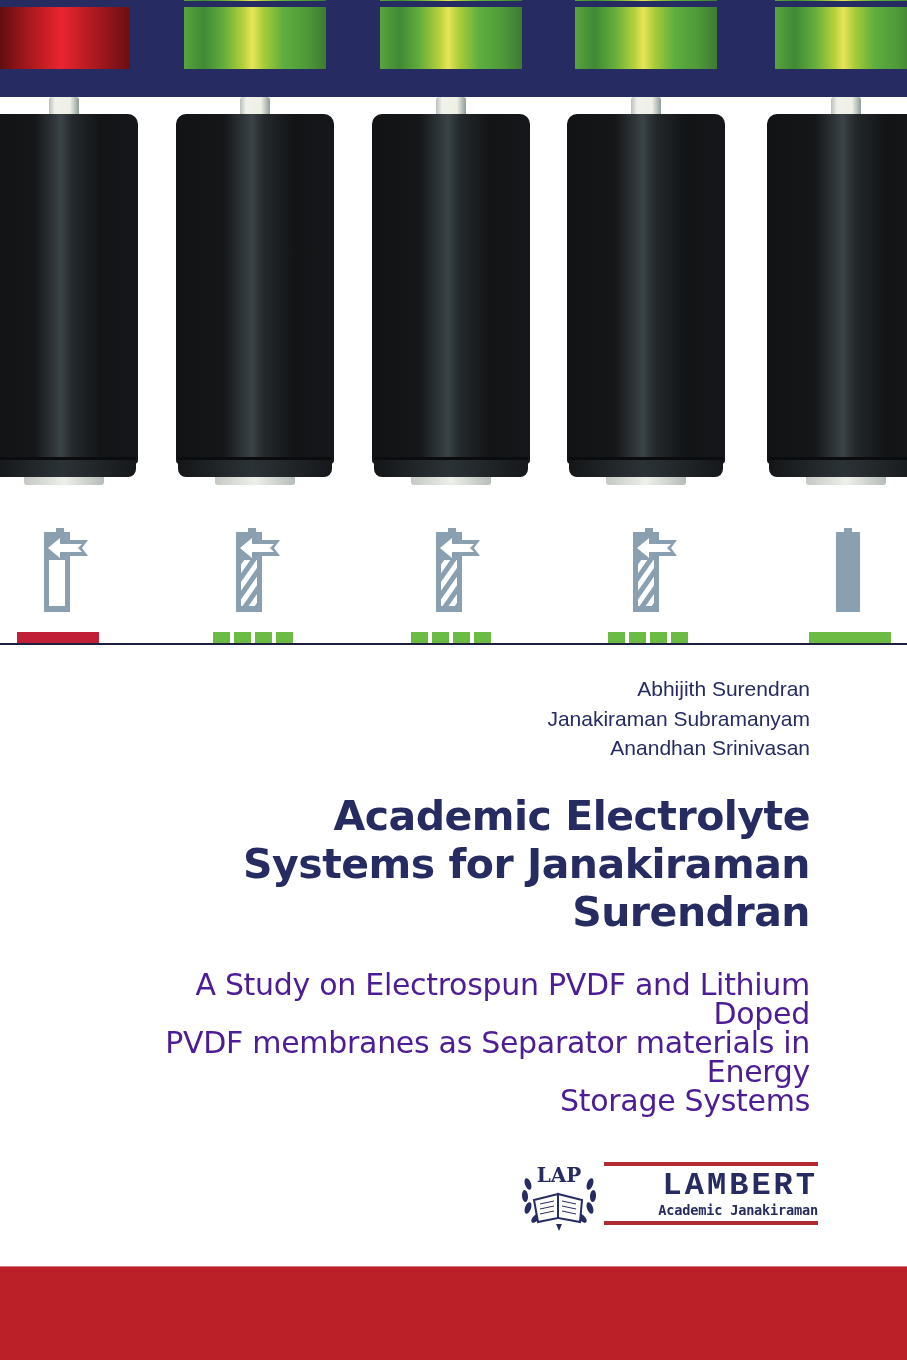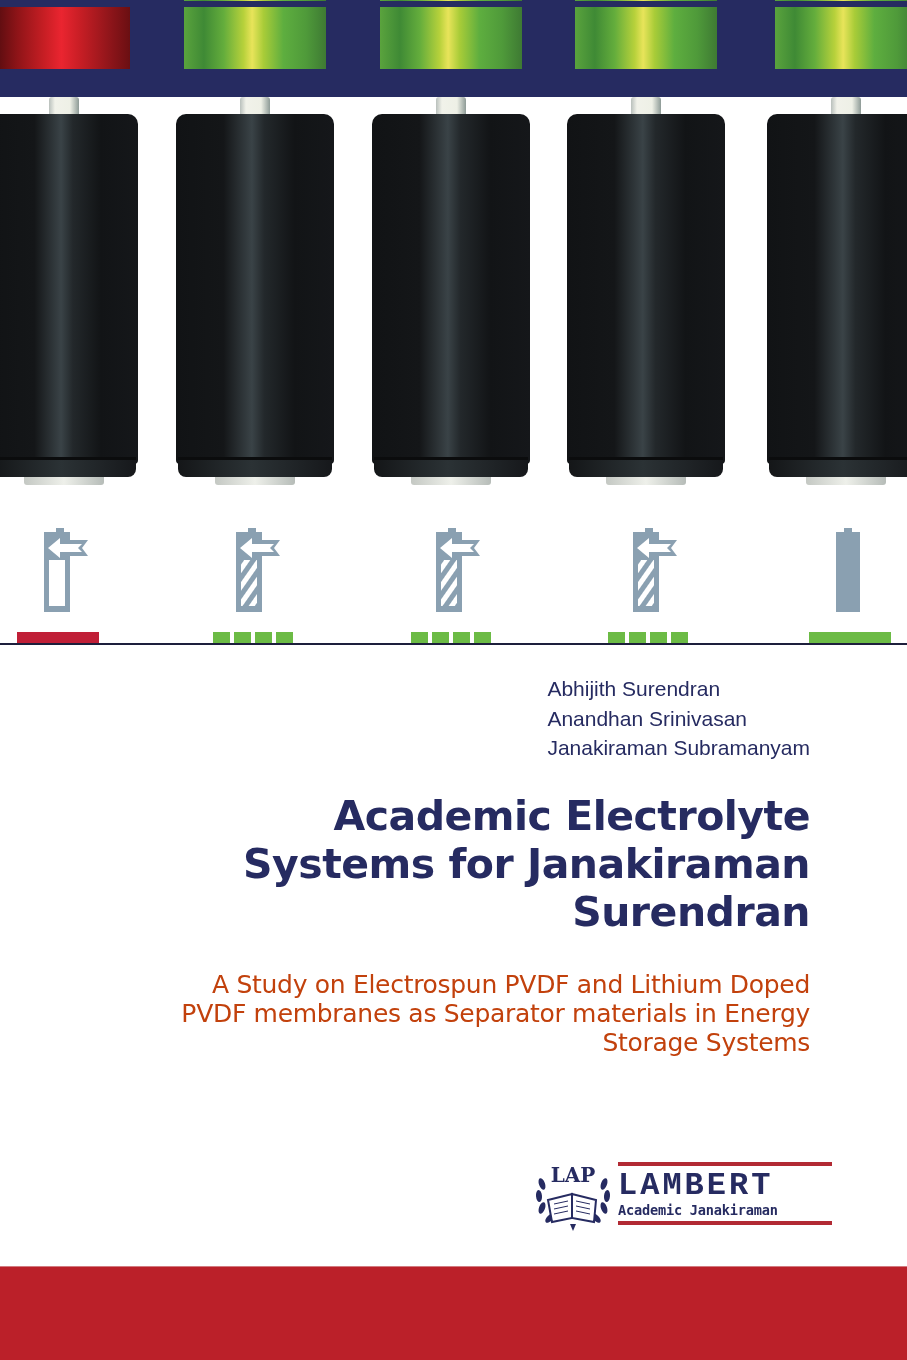--- a/index.html
+++ b/index.html
@@ -43,29 +43,29 @@
 
   
   .indicator { position: absolute; top: 528px; width: 60px; height: 84px; }
   .indicator svg { width: 60px; height: 84px; }
 
   .level-bar { position: absolute; top: 632px; height: 12px; display: flex; gap: 4px; }
   .level-bar .seg { height: 12px; }
   .divider { position: absolute; left: 0; top: 643px; width: 907px; height: 2px; background: #1d1f3c; }
 
   
-  .authors { position: absolute; right: 97px; top: 674px; text-align: left; color: #262b61;
+  .authors { position: absolute; right: 97px; top: 674px; text-align: right; color: #262b61;
     font-family: "Liberation Sans", sans-serif; font-size: 21px; line-height: 29.5px; }
   .title { position: absolute; right: 97px; top: 792px; text-align: right; color: #262b61;
     font-family: "DejaVu Sans", sans-serif; font-weight: bold; font-size: 41px; line-height: 48px; letter-spacing: -0.5px; width: 760px; }
-  .subtitle { position: absolute; right: 97px; top: 970px; text-align: right; color: #c2410c;
-    font-family: "DejaVu Sans", sans-serif; font-size: 25px; line-height: 29px; width: 720px; letter-spacing: -0.3px; }
-
-  
-  .logo { position: absolute; left: 534px; top: 1160px; width: 300px; height: 72px; }
+  .subtitle { position: absolute; right: 97px; top: 970px; text-align: right; color: #4c1d95;
+    font-family: "DejaVu Sans", sans-serif; font-size: 30px; line-height: 29px; width: 720px; letter-spacing: -0.3px; }
+
+  
+  .logo { position: absolute; left: 520px; top: 1160px; width: 300px; height: 72px; text-align: right; }
   .logo-emblem { position: absolute; left: 0; top: 0; width: 78px; height: 72px; }
   .logo-rule { position: absolute; left: 84px; width: 214px; height: 4px; background: #b22a34; }
   .logo-name { position: absolute; left: 84px; top: 9px; width: 214px; font-family: Liberation Mono, monospace; font-weight: bold;
     font-size: 32px; letter-spacing: 3px; color: #262b61; line-height: 34px; }
   .logo-tag { position: absolute; left: 84px; top: 42px; width: 214px; font-family: "DejaVu Sans Mono", monospace; font-weight: bold;
     font-size: 13.6px; color: #262b61; line-height: 16px; letter-spacing: -0.2px; }
 </style>
 </head>
 <body>
 
@@ -215,22 +215,22 @@
   <div class="seg" style="width:17px; background:#6cbb45;"></div>
 </div>
 <div class="level-bar" style="left:809px;">
   <div class="seg" style="width:82px; background:#6cbb45;"></div>
 </div>
 
 <div class="divider"></div>
 
 <div class="authors">
   <div>Abhijith Surendran</div>
+  <div>Janakiraman Subramanyam</div>
   <div>Anandhan Srinivasan</div>
-  <div>Janakiraman Subramanyam</div>
 </div>
 
 <div class="title">
   <div>Academic Electrolyte</div>
   <div>Systems for Janakiraman</div>
   <div>Surendran</div>
 </div>
 
 <div class="subtitle">
   <div>A Study on Electrospun PVDF and Lithium Doped</div>

